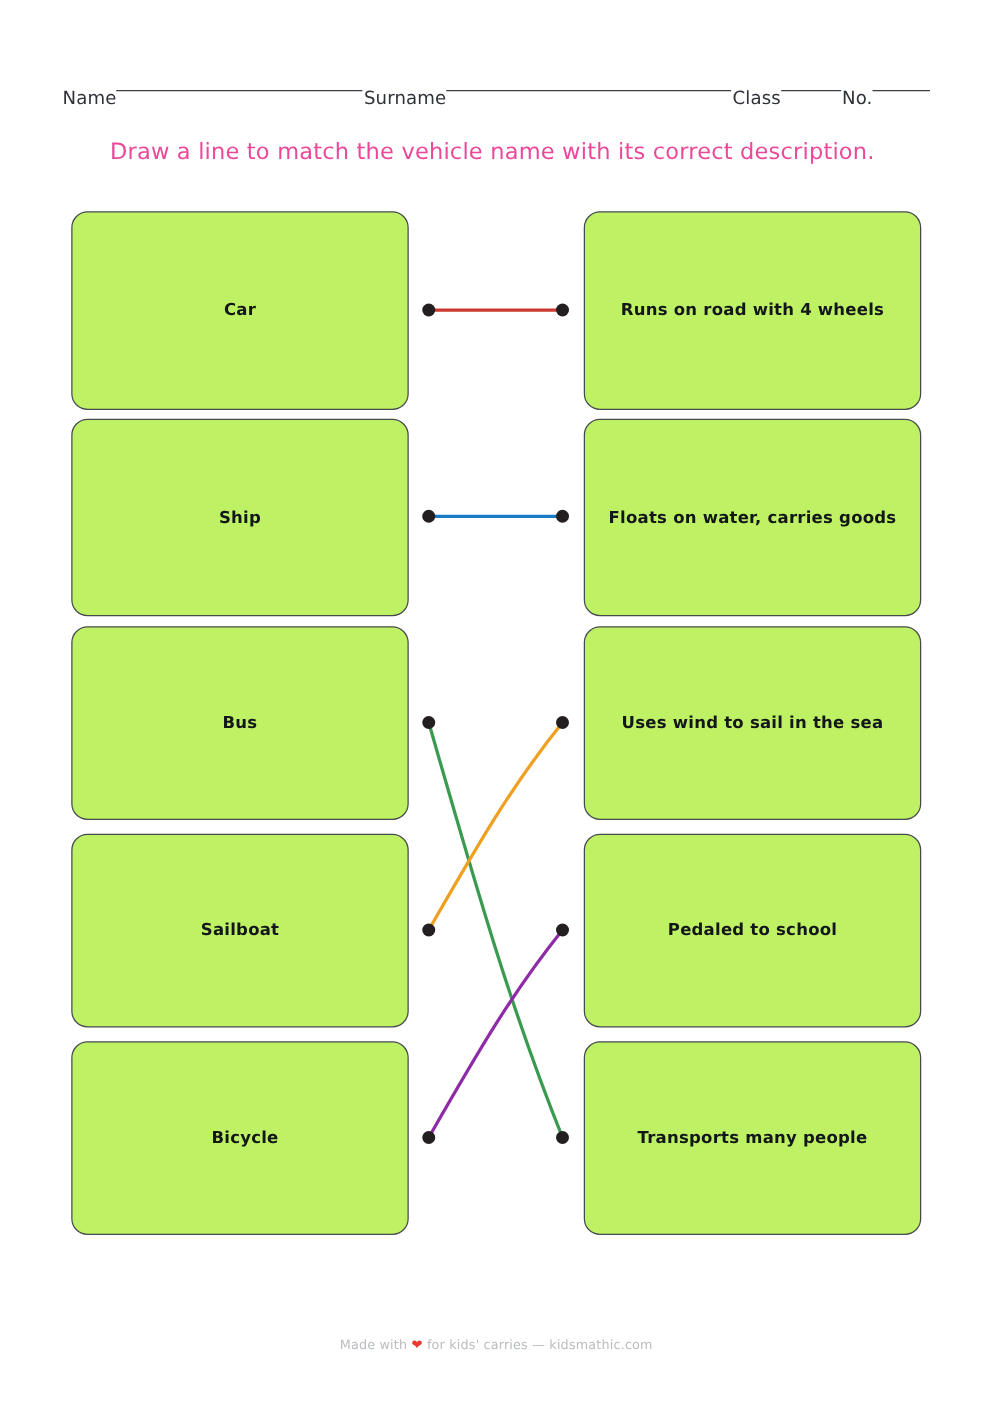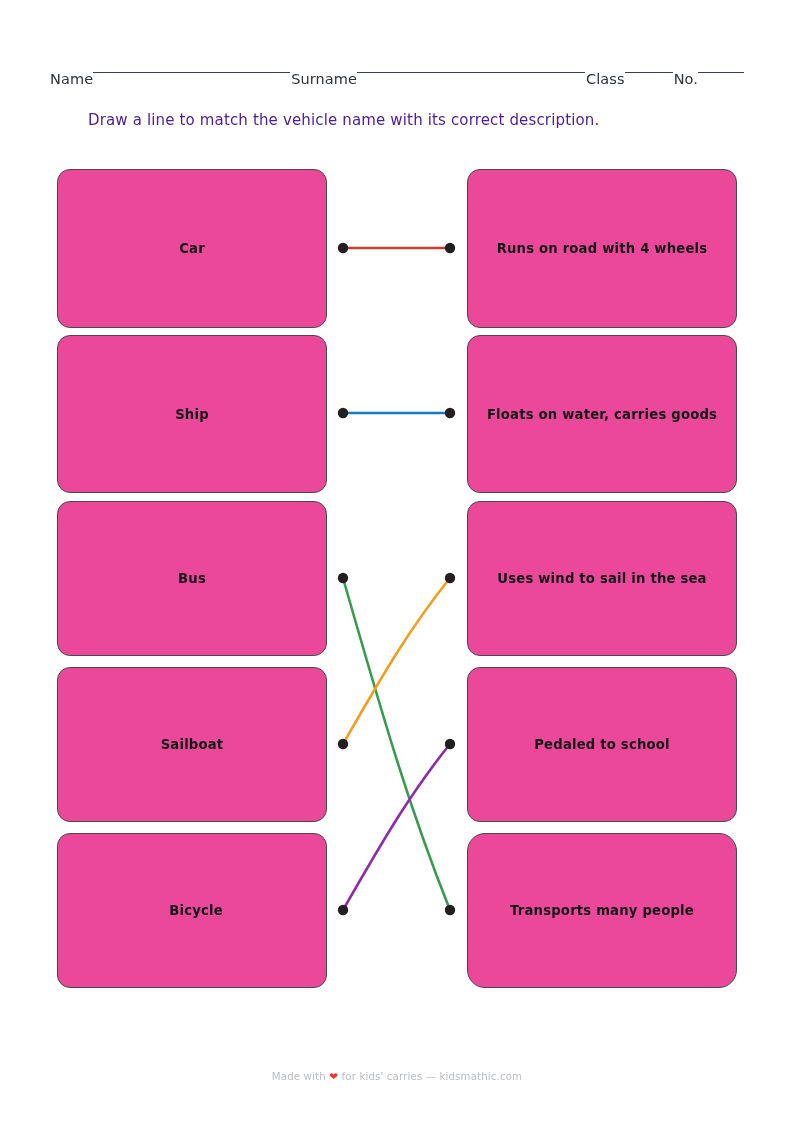--- a/index.html
+++ b/index.html
@@ -43,41 +43,41 @@
   .rule-surname { width: 228px; }
   .rule-class   { width: 48px; }
   .rule-no      { width: 46px; }
   .gap-sm { width: 9px; }
 
   
   .instruction {
     position: absolute;
     left: 88px;
     top: 111px;
-    font-size: 15px;
-    color: #4c1d95;
+    font-size: 18px;
+    color: #ec4899;
     letter-spacing: .15px;
     white-space: nowrap;
   }
 
   
   .match-area {
     position: absolute;
     left: 0;
     top: 0;
     width: 794px;
     height: 1123px;
   }
   .card {
     position: absolute;
     width: 270px;
     box-sizing: border-box;
     border: 1.4px solid #46494d;
     border-radius: 13px;
-    background: #ec4899;
+    background: #bef264;
     display: flex;
     align-items: center;
     justify-content: center;
     text-align: center;
     font-size: 13.2px;
     font-weight: bold;
     color: #14171a;
     letter-spacing: .2px;
     padding: 0 12px;
   }
@@ -157,21 +157,21 @@
     </div>
   <div class="card right" style="top:335px; height:158px;">
       <span>Floats on water, carries goods</span>
     </div>
   <div class="card right" style="top:501px; height:155px;">
       <span>Uses wind to sail in the sea</span>
     </div>
   <div class="card right" style="top:667px; height:155px;">
       <span>Pedaled to school</span>
     </div>
-  <div class="card right" style="top:833px; height:155px;border-radius:18px;">
+  <div class="card right" style="top:833px; height:155px;">
       <span>Transports many people</span>
     </div>
 
   <svg class="connectors" viewBox="0 0 794 1123">
     <g id="connector-group">
         <path d="M 343 248 L 450 248" stroke="#cc3b30" stroke-width="2.6" fill="none" stroke-linecap="round"></path>
         <circle cx="343" cy="248" r="5.2" fill="#231f20"></circle>
         <circle cx="450" cy="248" r="5.2" fill="#231f20"></circle>
         <path d="M 343 413 L 450 413" stroke="#1a7ac4" stroke-width="2.6" fill="none" stroke-linecap="round"></path>
         <circle cx="343" cy="413" r="5.2" fill="#231f20"></circle>

